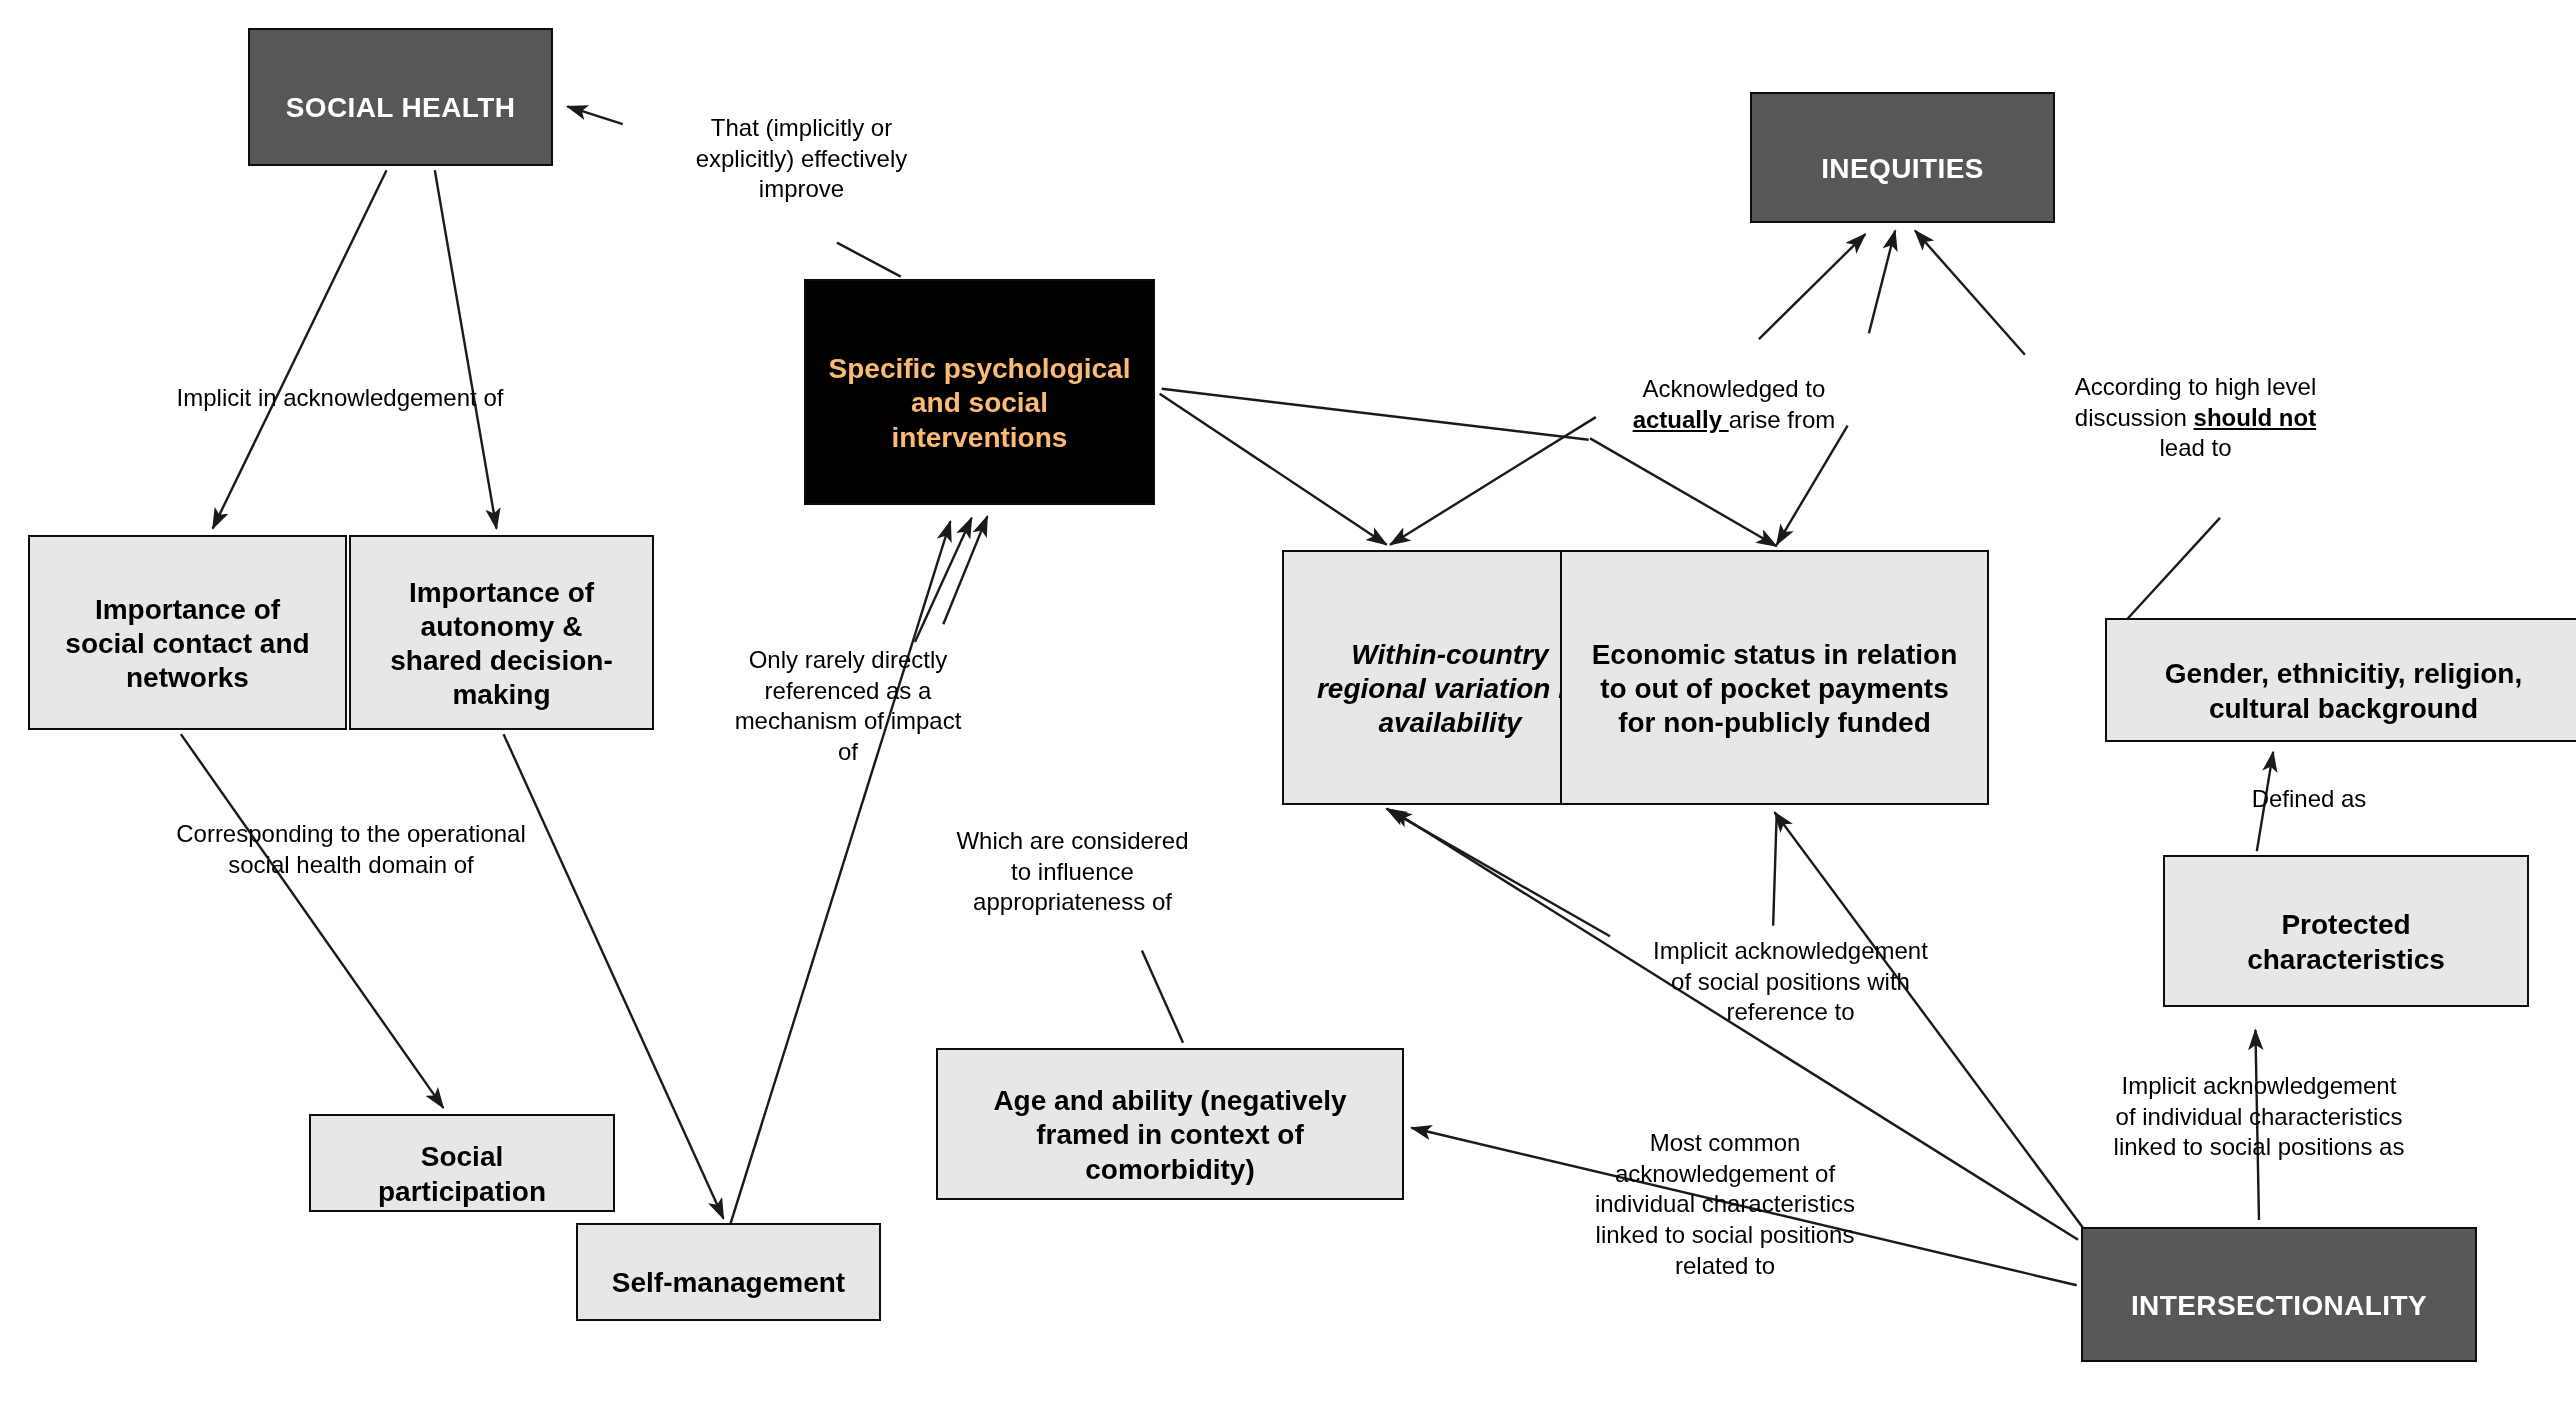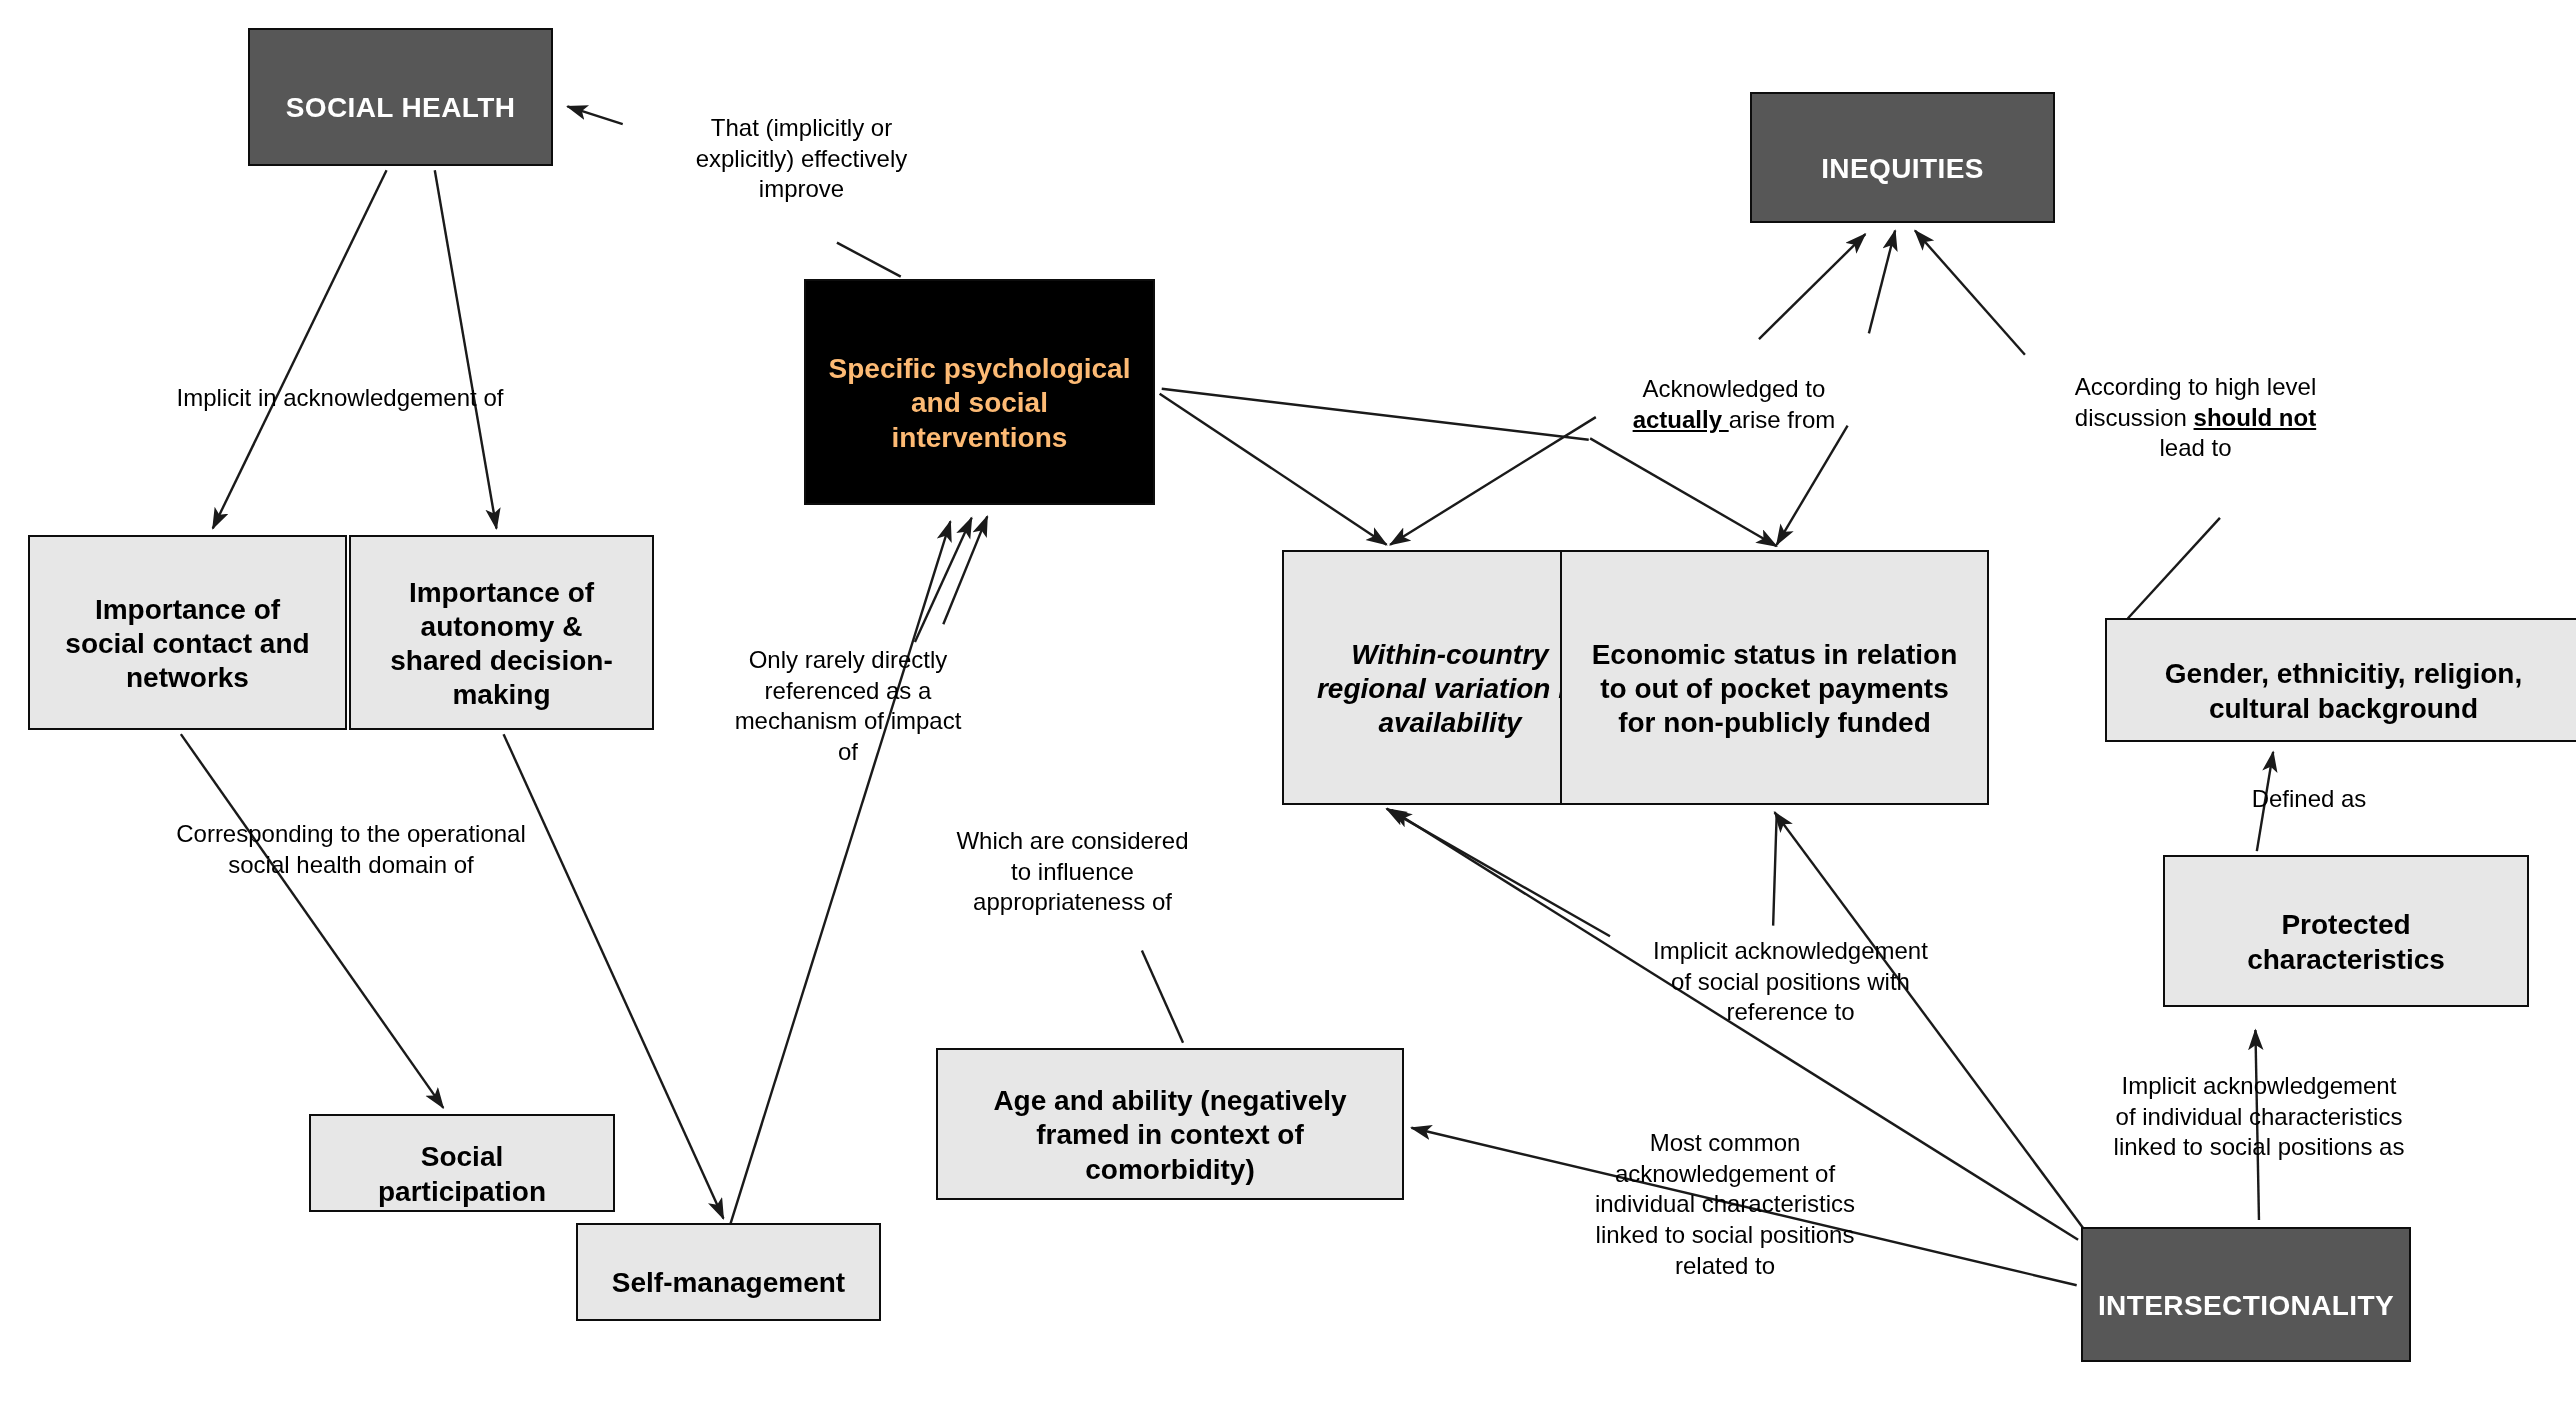--- a/index.html
+++ b/index.html
@@ -186,21 +186,21 @@
   <div class="node node-light" style="left:576px; top:1223px; width:305px; height:98px;">
     <span class="node-inner">Self-management</span>
   </div>
 
   <div class="node node-light" style="left:936px; top:1048px; width:468px; height:152px;">
     <span class="node-inner">Age and ability (negatively
 framed in context of
 comorbidity)</span>
   </div>
 
-  <div class="node node-dark" style="left:2081px; top:1227px; width:330px; height:135px;">
+  <div class="node node-dark" style="left:2081px; top:1227px; width:396px; height:135px;">
     <span class="node-inner">INTERSECTIONALITY</span>
   </div>
 
   <div class="label" style="left:624px; top:113px; width:355px;">That (implicitly or
 explicitly) effectively
 improve</div>
 
   <div class="label" style="left:113px; top:383px; width:454px;">Implicit in acknowledgement of</div>
 
   <div class="label" style="left:1599px; top:346px; width:270px;margin-top:28px;"><span>Acknowledged to

